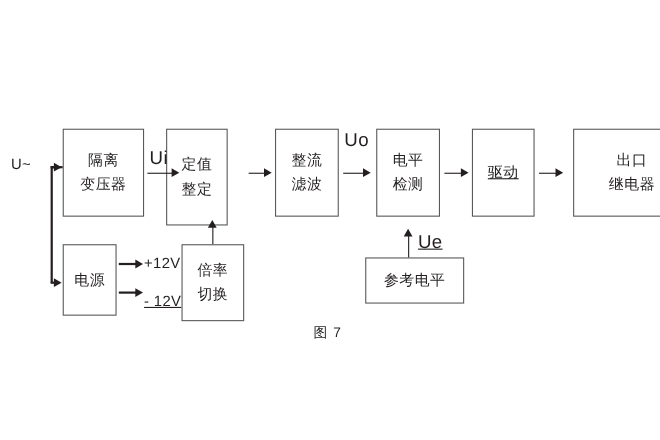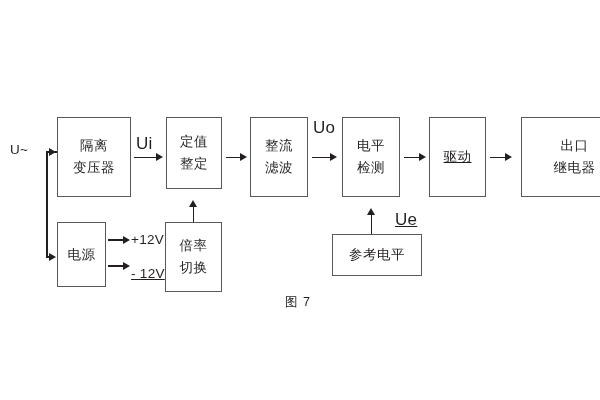--- a/index.html
+++ b/index.html
@@ -82,21 +82,21 @@
   <div class="arrow right" style="left:49px; top:147.8px;"></div>
 
   <div class="wire h" style="left:46px; top:256px; width:5px;"></div>
   <div class="arrow right" style="left:49px; top:252.8px;"></div>
 
   <div class="block" style="left:57px; top:117px; width:74px; height:80px;">
     <span class="ln">隔离</span>
     <span class="ln">变压器</span>
   </div>
 
-  <div class="block" style="left:166px; top:117px; width:56px; height:72px;">
+  <div class="block" style="left:151px; top:117px; width:56px; height:88px;">
     <span class="ln">定值</span>
     <span class="ln">整定</span>
   </div>
 
   <div class="block" style="left:250px; top:117px; width:58px; height:80px;">
     <span class="ln">整流</span>
     <span class="ln">滤波</span>
   </div>
 
   <div class="block" style="left:342px; top:117px; width:58px; height:80px;">
@@ -139,21 +139,21 @@
 
   <div class="wire h" style="left:404px; top:156.5px; width:17px;"></div>
   <div class="arrow right" style="left:419px; top:153.3px;"></div>
 
   <div class="wire h" style="left:490px; top:156.5px; width:17px;"></div>
   <div class="arrow right" style="left:505px; top:153.3px;"></div>
 
   <div class="wire v" style="left:192.5px; top:206px; width:1.6px; height:16px;"></div>
   <div class="arrow up" style="left:189px; top:200px;"></div>
 
-  <div class="lbl" style="left:395px; top:210px;text-decoration:underline;">Ue</div>
+  <div class="lbl" style="left:380px; top:210px;text-decoration:underline;">Ue</div>
   <div class="wire v" style="left:370.5px; top:214px; width:1.6px; height:20px;"></div>
   <div class="arrow up" style="left:367px; top:208px;"></div>
 
   <div class="wire h" style="left:108px; top:239px; width:17px;"></div>
   <div class="arrow right" style="left:123px; top:235.8px;"></div>
   <div class="lbl big" style="left:131px; top:232px;">+12V</div>
 
   <div class="wire h" style="left:108px; top:265px; width:17px;"></div>
   <div class="arrow right" style="left:123px; top:261.8px;"></div>
   <div class="lbl big" style="left:131px; top:266px;text-decoration:underline;">- 12V</div>

